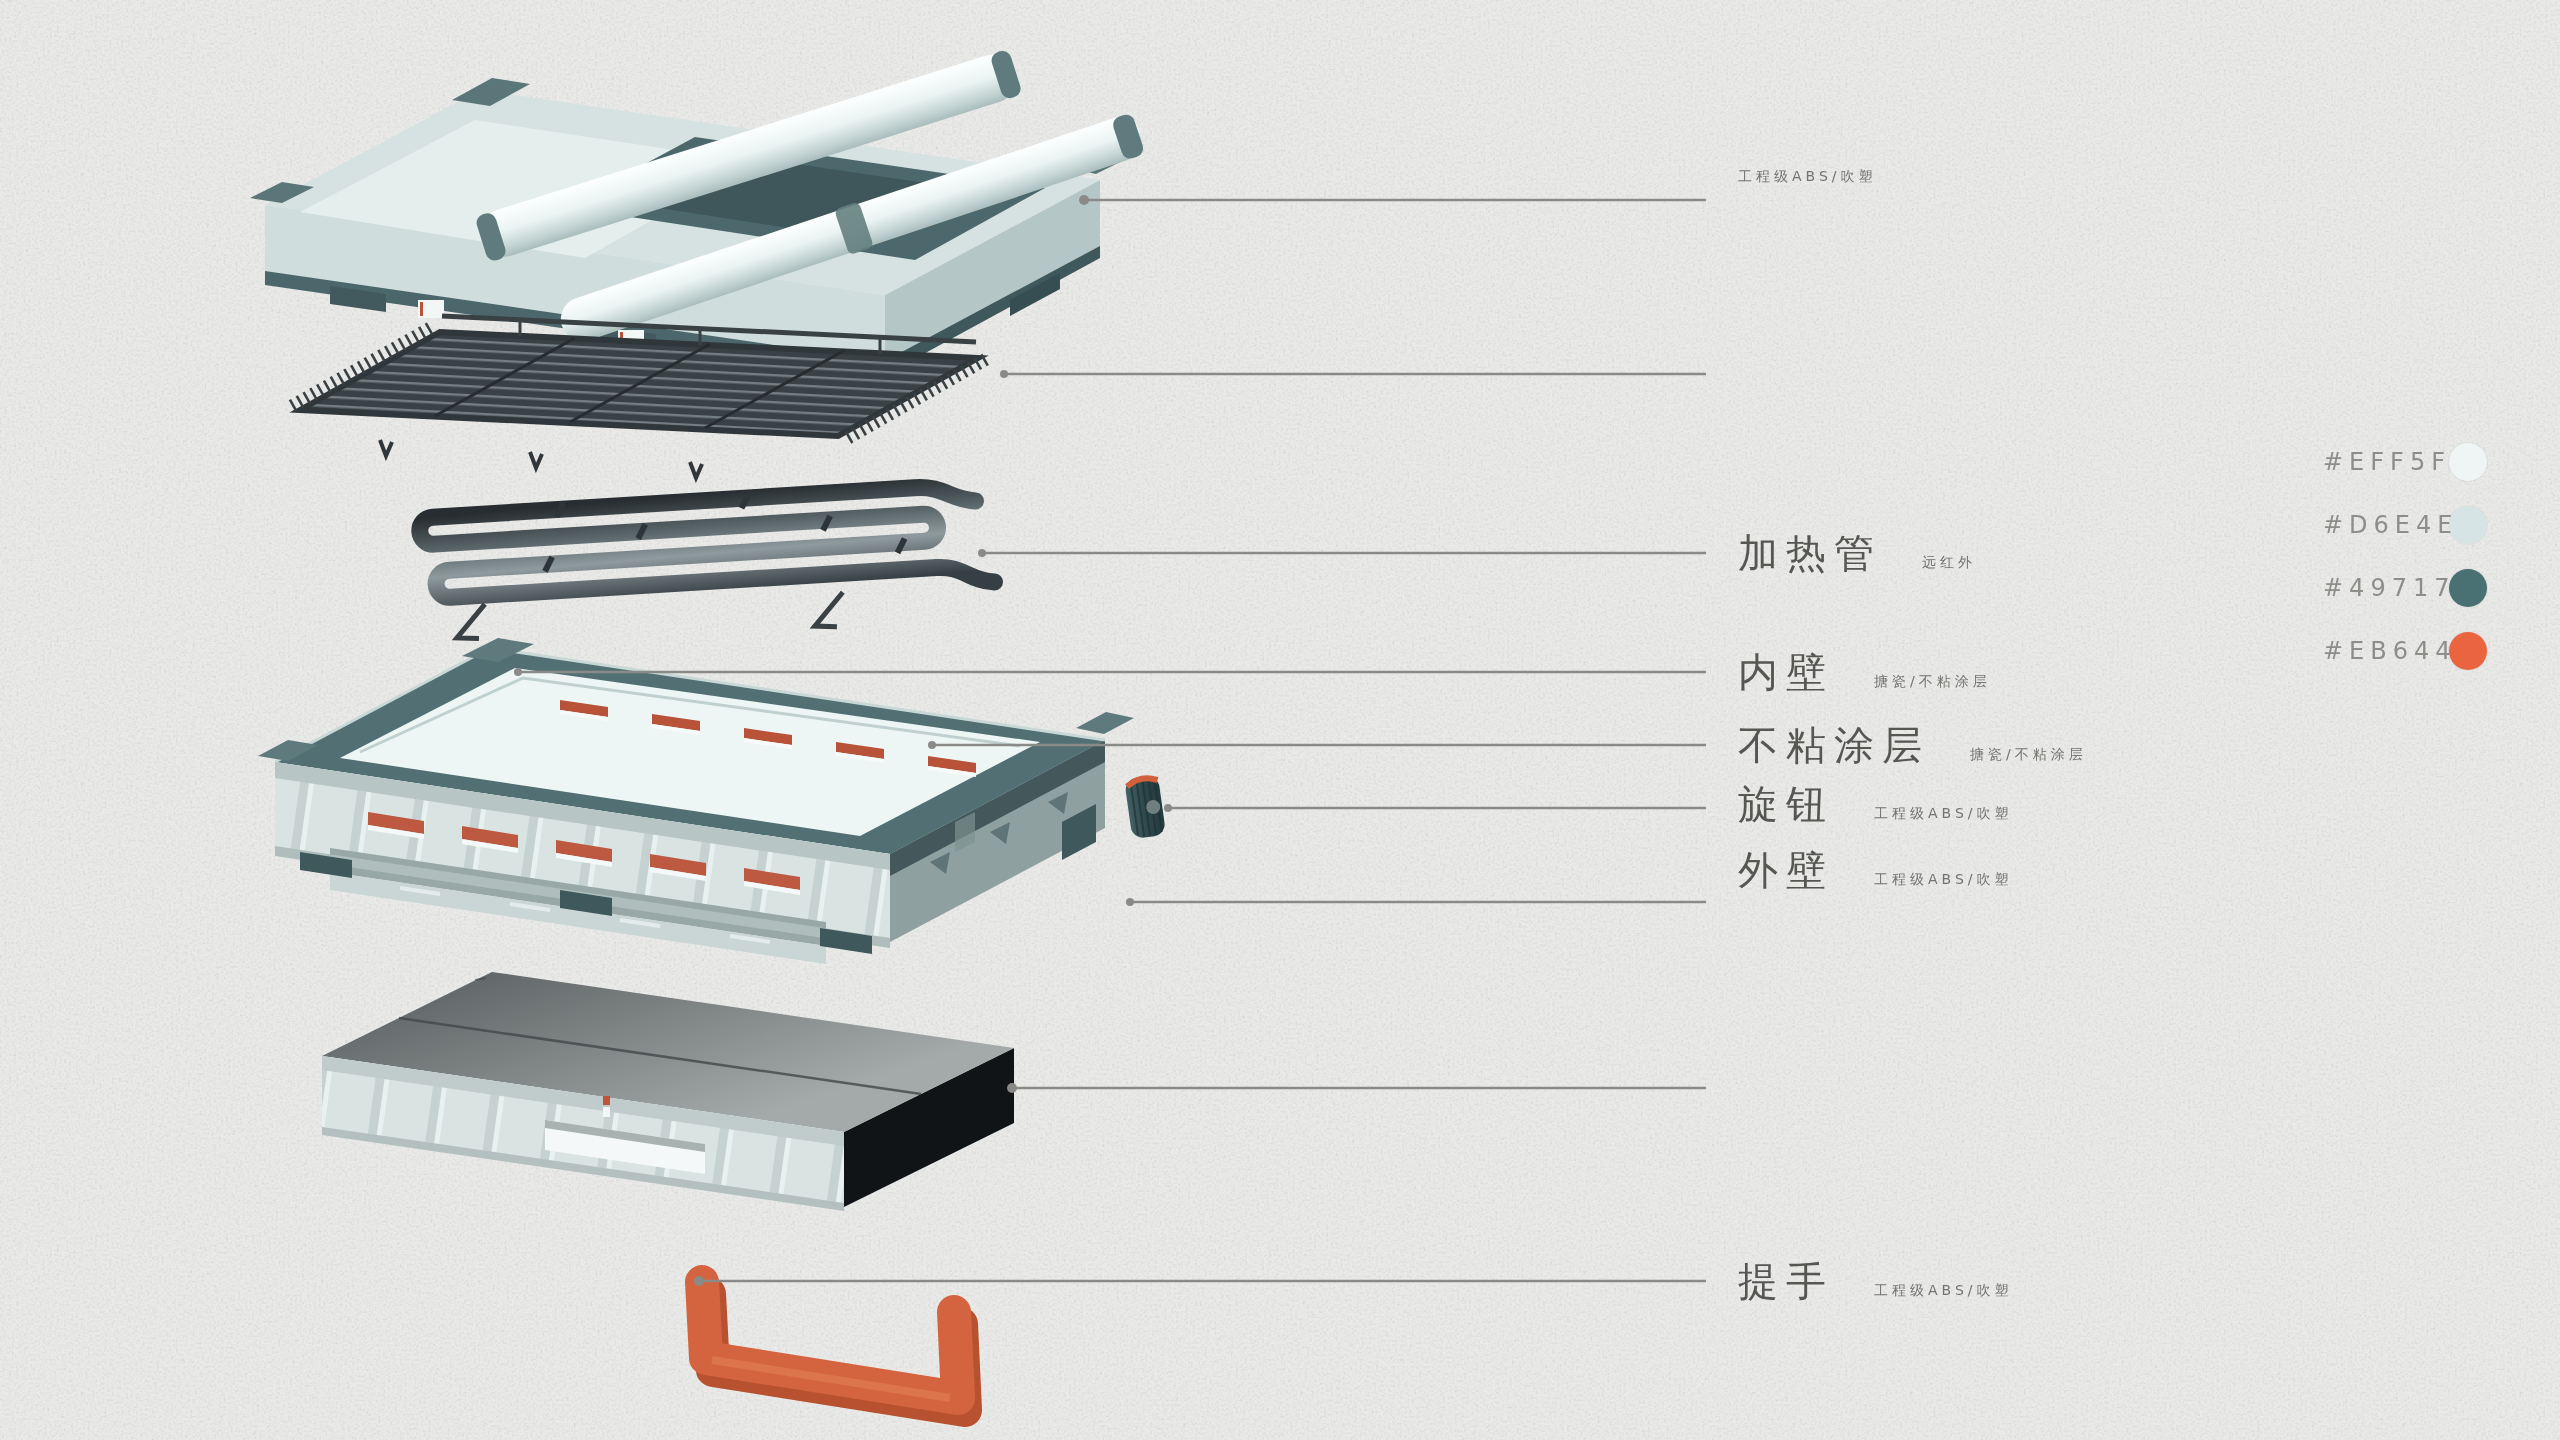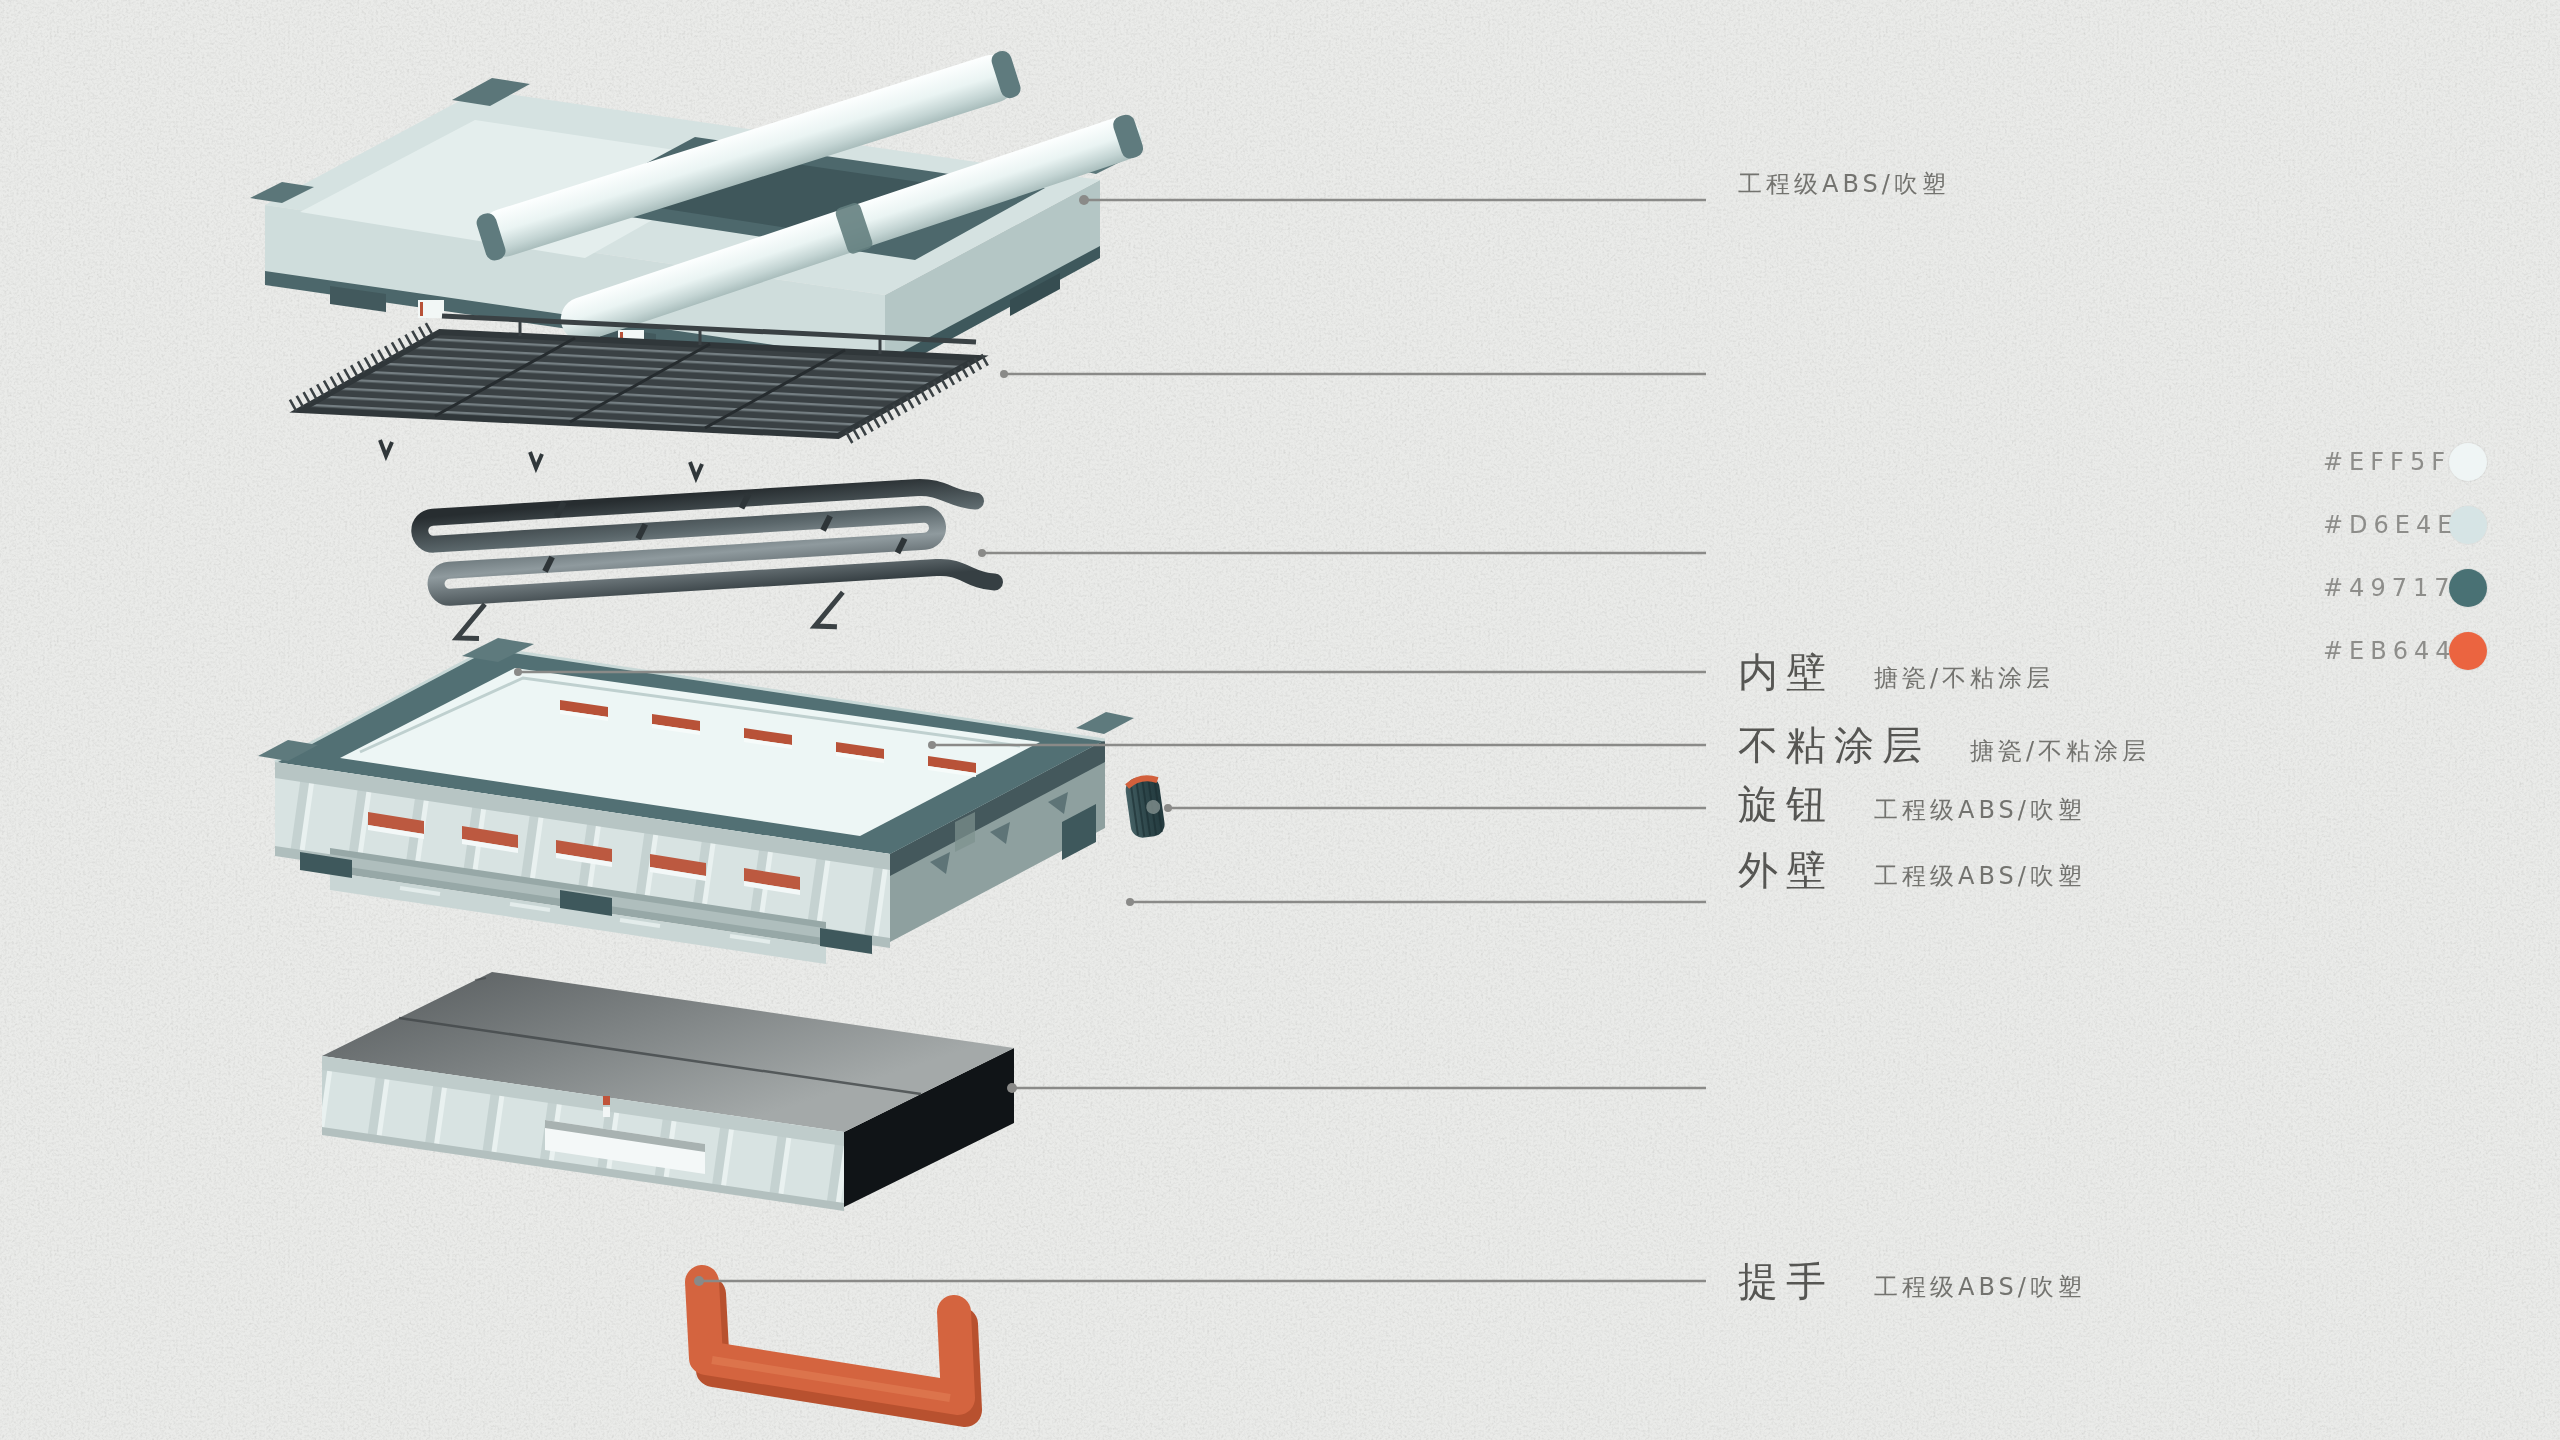--- a/index.html
+++ b/index.html
@@ -3,21 +3,21 @@
 <meta charset="utf-8">
 <style>
   html,body{margin:0;padding:0;background:#E9EAE8;}
   .stage{position:relative;width:2560px;height:1440px;overflow:hidden;background:#EAEBE9;
          font-family:"DejaVu Sans","Liberation Sans",sans-serif;}
   .artwork{position:absolute;left:0;top:0;width:2560px;height:1440px;display:block;}
 
   
   .callout{position:absolute;left:1738px;height:64px;display:flex;align-items:baseline;gap:40px;white-space:nowrap;}
   .c-title{font-size:40px;line-height:64px;letter-spacing:8px;color:#565653;font-weight:500;}
-  .c-spec{font-size:24px;letter-spacing:4px;color:#73736f;font-weight:400;}
+  .c-spec{font-size:14px;letter-spacing:4px;color:#73736f;font-weight:400;}
 
   
   .swatch-row{position:absolute;left:2323px;height:42px;display:flex;align-items:center;}
   .swatch-hex{font-size:24px;letter-spacing:6px;color:#8d8d8a;width:118px;}
   .swatch-dot{width:38px;height:38px;border-radius:50%;margin-left:8px;
               box-shadow:0 0 0 1px rgba(0,0,0,0.035);}
 </style>
 </head>
 <body>
 
@@ -261,20 +261,24 @@
       <line x1="1010" y1="1088" x2="1706" y2="1088"></line>
         <circle cx="1012" cy="1088" r="5" stroke="none" fill="#8A8A88"></circle>
       <line x1="697" y1="1281" x2="1706" y2="1281"></line>
         <circle cx="699" cy="1281" r="5" stroke="none" fill="#8A8A88"></circle>
     </g>
   </svg>
 
   <div class="callout" style="top:168px">
     <span class="c-spec">工程级ABS/吹塑</span>
   </div>
+  <div class="callout" style="top:521px">
+    <span class="c-title">加热管</span>
+    <span class="c-spec">远红外</span>
+  </div>
   <div class="callout" style="top:640px">
     <span class="c-title">内壁</span>
     <span class="c-spec">搪瓷/不粘涂层</span>
   </div>
   <div class="callout" style="top:713px">
     <span class="c-title">不粘涂层</span>
     <span class="c-spec">搪瓷/不粘涂层</span>
   </div>
   <div class="callout" style="top:772px">
     <span class="c-title">旋钮</span>

